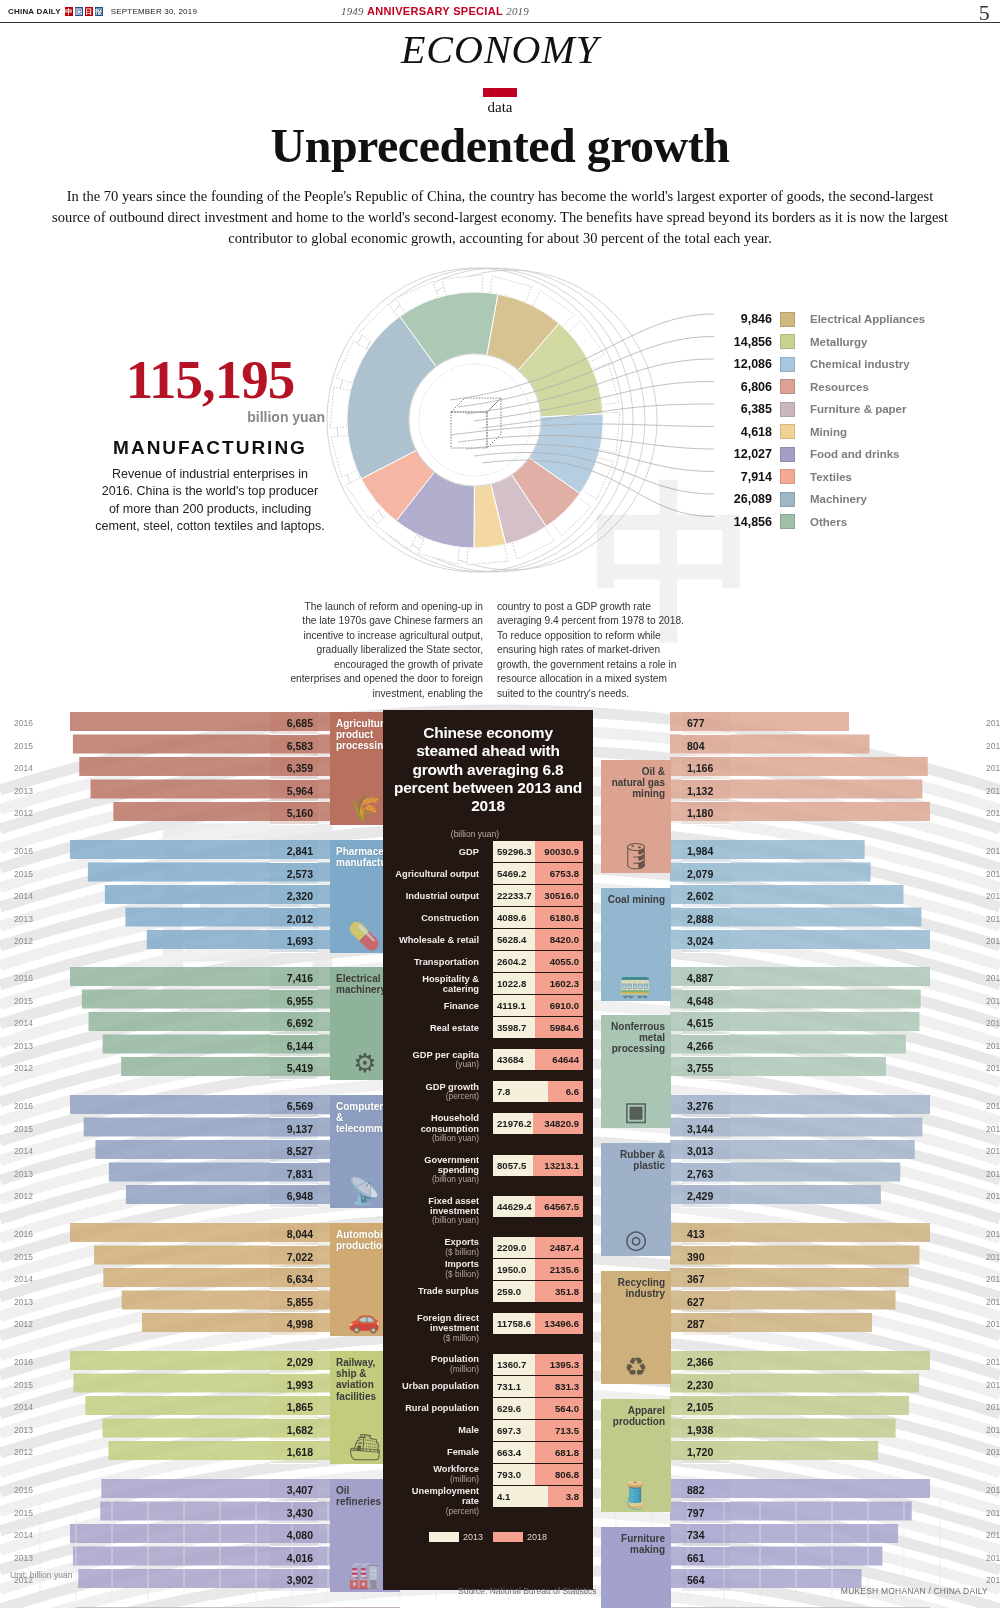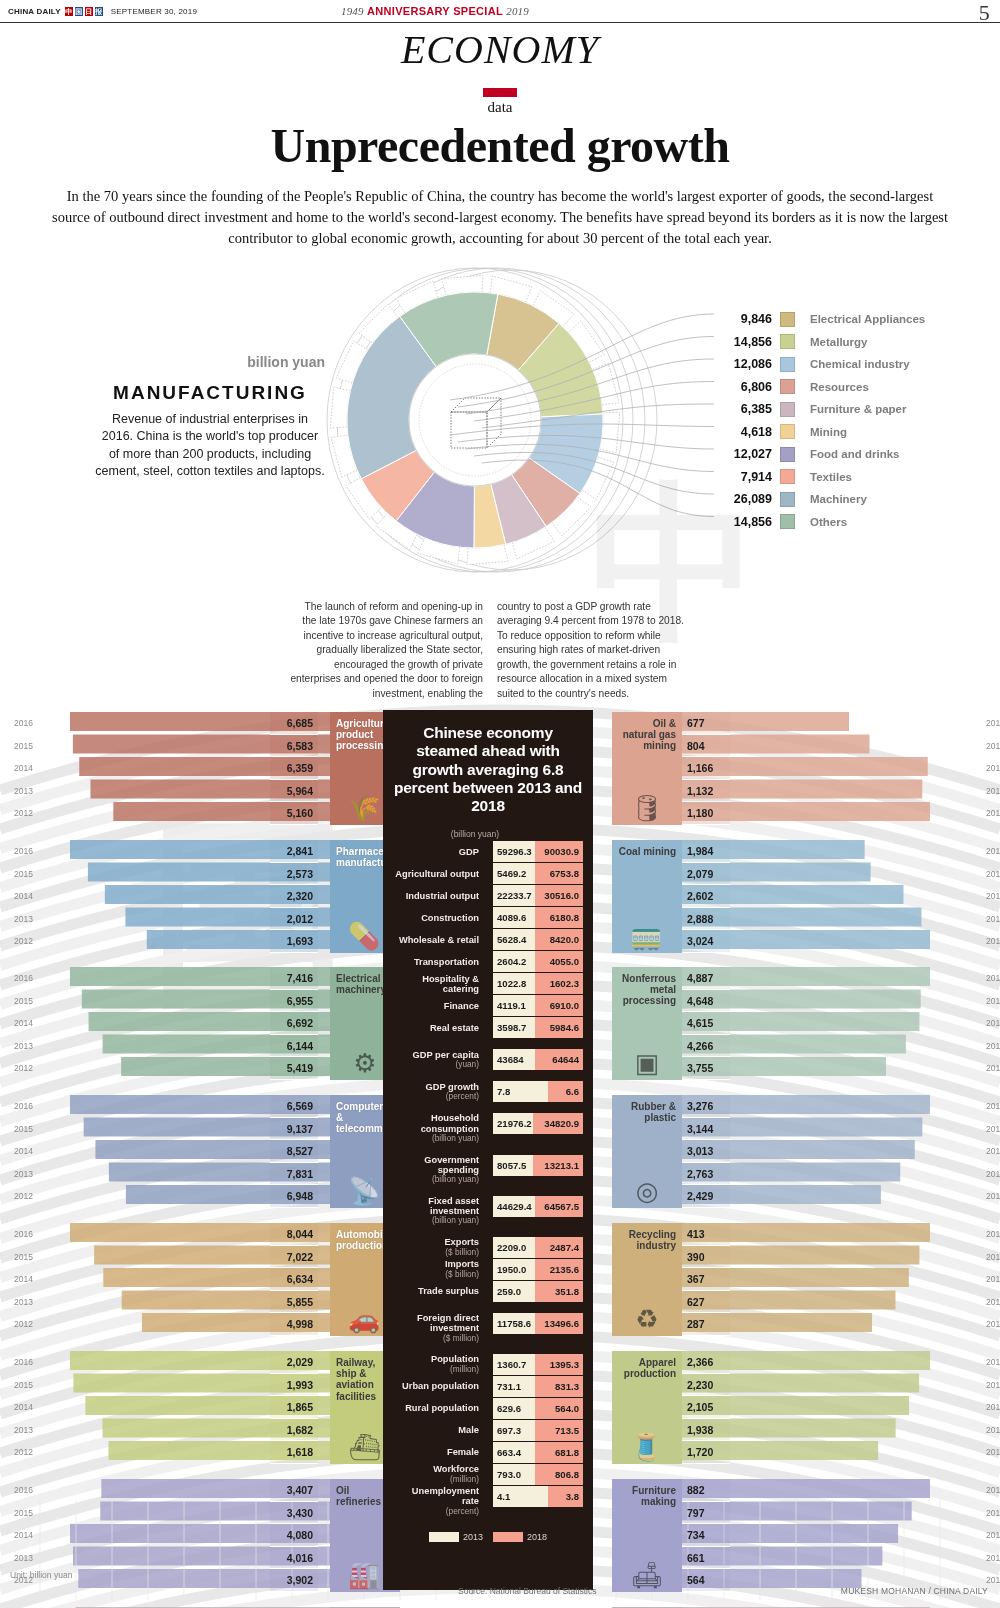--- a/index.html
+++ b/index.html
@@ -128,21 +128,21 @@
   }
   .sector.light .panel .nm { color: #3c3c3c; text-shadow: none; }
   .sector .panel .ic {
     position: absolute; bottom: 4px; left: 0; width: 70px; text-align: center;
     font-size: 26px; line-height: 1; opacity: .62;
   }
   
   .sector.L .vals { left: 0; text-align: right; }
   .sector.L .panel { left: 60px; }
   .sector.R .vals { right: 0; text-align: left; }
-  .sector.R .panel { right: 48px; }
+  .sector.R .panel { right: 59px; margin-top: 48px; }
   .sector.R .panel .nm { text-align: right; }
 
   
   .darkpanel {
     position: absolute; top: 70px; left: 383px; width: 210px; height: 880px;
     background: #231713; color: #fff; padding: 14px 10px 8px;
   }
   .dp-title {
     font-size: 15.5px; font-weight: bold; line-height: 1.18; text-align: center;
     letter-spacing: -.2px;
@@ -201,20 +201,21 @@
 
 <div class="data-tag">
   <div class="bar"></div>
   <div class="lbl">data</div>
 </div>
 
 <div class="headline">Unprecedented growth</div>
 <div class="standfirst">In the 70 years since the founding of the People's Republic of China, the country has become the world's largest exporter of goods, the second-largest source of outbound direct investment and home to the world's second-largest economy. The benefits have spread beyond its borders as it is now the largest contributor to global economic growth, accounting for about 30 percent of the total each year.</div>
 
 <div class="mfg">
+  <div class="big">115,195</div>
   <div class="unit">billion yuan</div>
   <div class="cat">MANUFACTURING</div>
   <div class="desc">Revenue of industrial enterprises in 2016. China is the world's top producer of more than 200 products, including cement, steel, cotton textiles and laptops.</div>
 </div>
 
 <div class="gearwrap">
   <svg width="345" height="340" viewBox="0 0 345 340">
     <g id="gear-outer-rings" stroke="#c9c9c9" fill="none" stroke-width="0.8">
       <ellipse cx="150" cy="168" rx="148" ry="152"></ellipse>
       <ellipse cx="160" cy="168" rx="148" ry="152"></ellipse>

